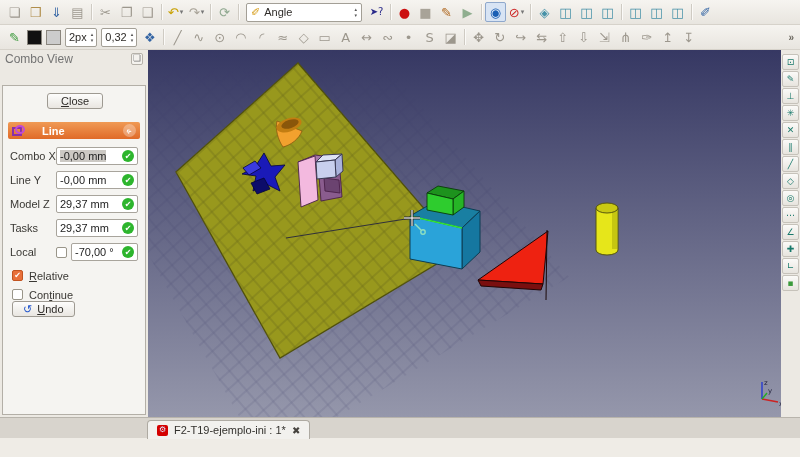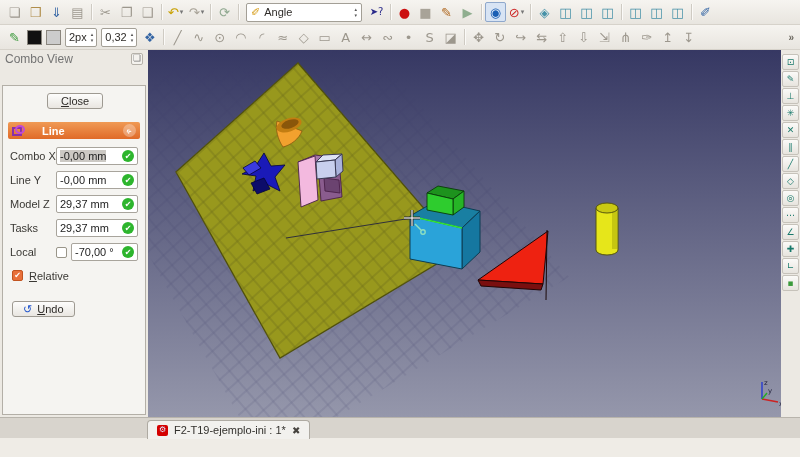--- a/index.html
+++ b/index.html
@@ -357,20 +357,24 @@
               <span class="fval">-70,00 °</span>
               <span class="chk">✔</span>
             </span>
           </div>
         </div>
       <div id="cbrows">
           <div class="cbrow">
             <span class="cb checked">✔</span>
             <span><u>R</u>elative</span>
           </div>
+          <div class="cbrow">
+            <span class="cb"></span>
+            <span>Con<u>t</u>inue</span>
+          </div>
         </div>
       <button class="undobtn">
         <span class="glyph" id="undo-icon" style="font-size: 11px; color: rgb(34, 85, 204);">↺</span>
         <span id="undo-label"><u>U</u>ndo</span>
       </button>
     </div>
   </div>
 
   <div id="viewport">
     <svg width="633" height="367" viewBox="0 0 633 367">

